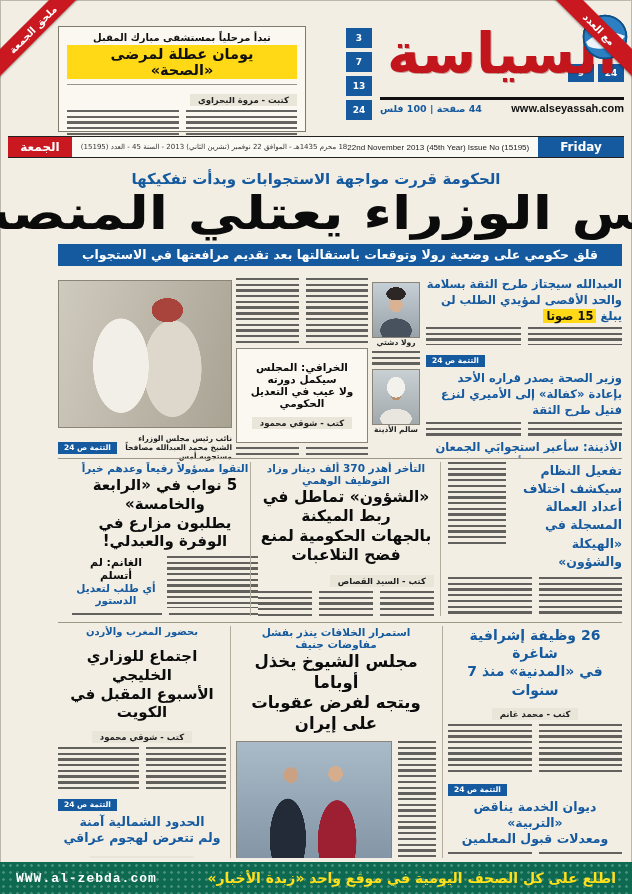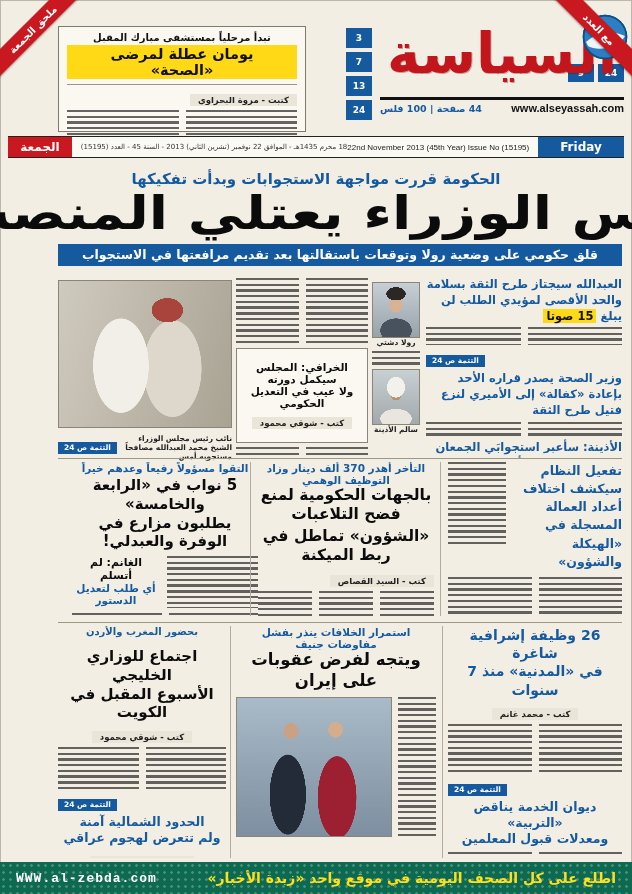--- a/index.html
+++ b/index.html
@@ -208,22 +208,22 @@
         <i class="tcol"></i>
         <i class="tcol"></i>
       </div>
 
   </div>
 
   <div class="vr" style="left:250px;top:462px;height:154px"></div>
 
   <div class="abs" style="left:258px;top:462px;width:176px;height:154px;overflow:hidden">
     <div class="kick" style="font-size:10.5px">التأخر أهدر 370 ألف دينار وزاد التوظيف الوهمي</div>
+    <div class="hblk" style="font-size:15.5px;line-height:1.25;margin-top:2px">«الشؤون» تماطل في ربط الميكنة</div>
     <div class="hblk" style="font-size:15.5px;line-height:1.25">بالجهات الحكومية لمنع فضح التلاعبات</div>
-    <div class="hblk" style="font-size:15.5px;line-height:1.25;margin-top:2px">«الشؤون» تماطل في ربط الميكنة</div>
     <div style="margin:3px 0"><span class="byline">كتب - السيد القصاص</span></div>
     <div class="tcols" style="height:48px">
         <i class="tcol"></i>
         <i class="tcol"></i>
         <i class="tcol"></i>
       </div>
 
   </div>
 
   <div class="vr" style="left:440px;top:462px;height:154px"></div>
@@ -257,20 +257,21 @@
     <div class="hblu" style="font-size:12.5px;text-align:center;line-height:1.3">الحدود الشمالية آمنة</div>
     <div class="hblu" style="font-size:12.5px;text-align:center;line-height:1.3">ولم تتعرض لهجوم عراقي</div>
     <div style="text-align:center;margin:3px 0"><span class="byline">كتب - محمد السعيدي</span></div>
 
   </div>
 
   <div class="vr" style="left:230px;top:626px;height:232px"></div>
 
   <div class="abs" style="left:236px;top:626px;width:200px;height:232px;overflow:hidden">
     <div class="kick" style="font-size:10.5px">استمرار الخلافات ينذر بفشل مفاوضات جنيف</div>
+    <div class="hblk" style="font-size:16.5px;line-height:1.25;margin-top:2px">مجلس الشيوخ يخذل أوباما</div>
     <div class="hblk" style="font-size:16.5px;line-height:1.25">ويتجه لفرض عقوبات على إيران</div>
     <div style="display:flex;gap:6px;margin-top:6px">
       <div class="tcols" style="width:38px;height:140px">
           <i class="tcol"></i>
         </div>
       <div class="photo photo-senate" style="flex:1;height:140px"></div>
     </div>
 
   </div>
 

